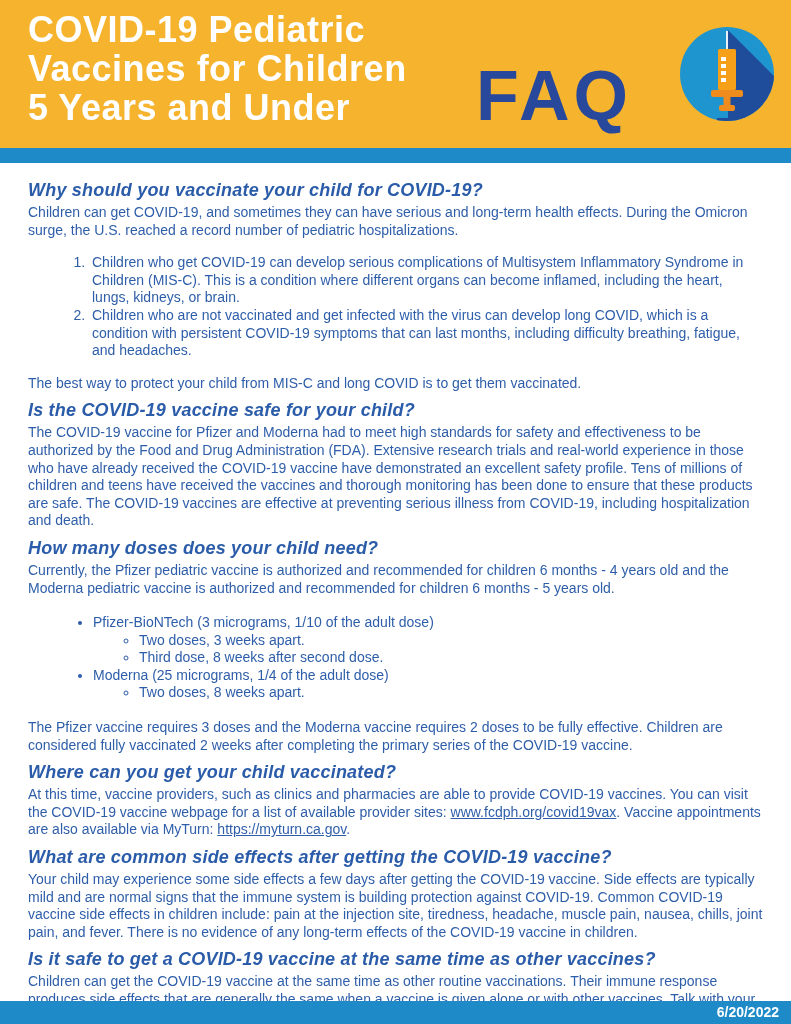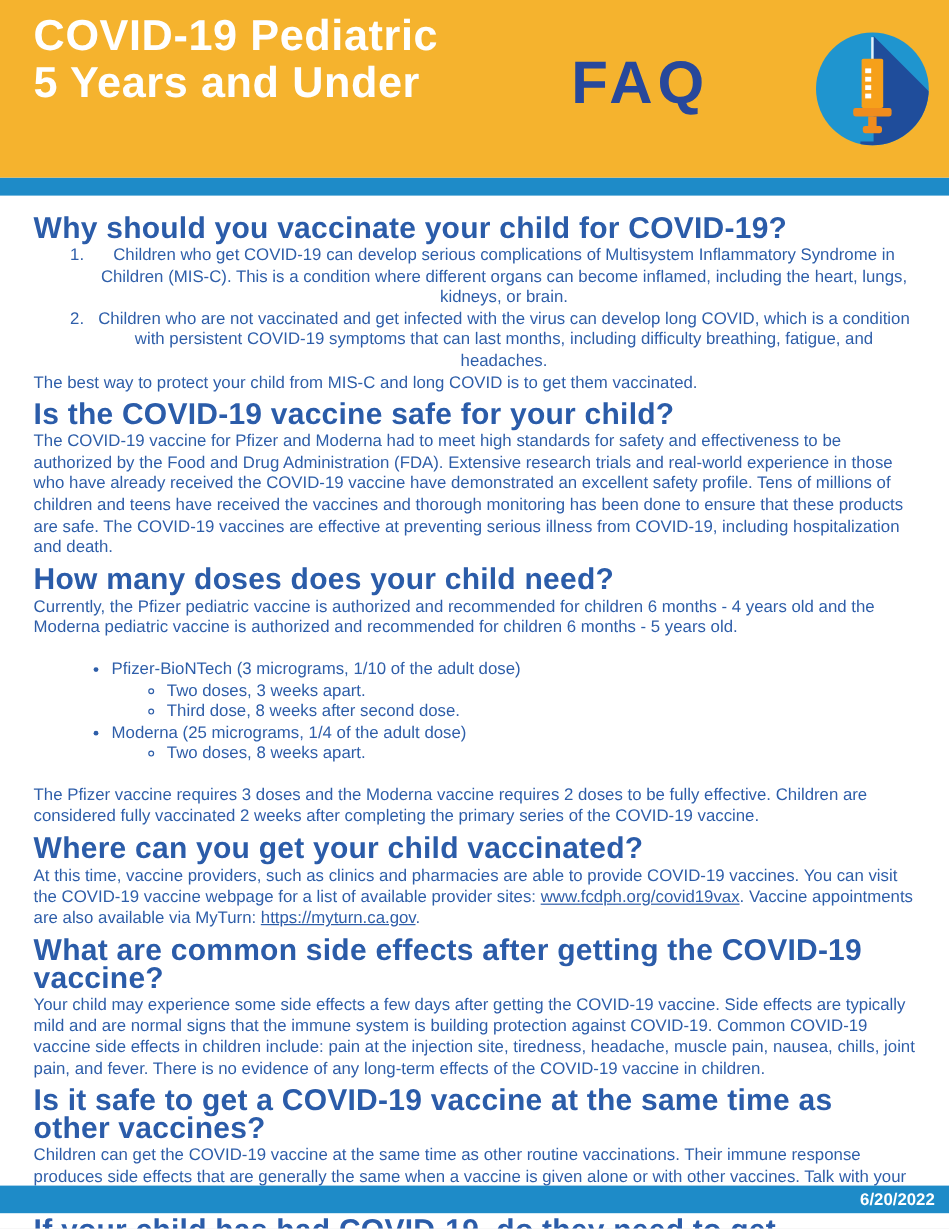--- a/index.html
+++ b/index.html
@@ -8,58 +8,60 @@
     background:#ffffff;overflow:hidden;
     font-family:"Liberation Sans",sans-serif;
   }
   
   .header{position:relative;height:148px;background:var(--brand_yellow,#F5B32E);text-decoration:underline;}
   .title{
     position:absolute;left:28px;top:10px;
     color:#ffffff;font-weight:bold;font-size:36px;line-height:39px;letter-spacing:.5px;
   }
   .faq{
-    position:absolute;left:476px;top:40px;
-    color:var(--faq_blue,#27489B);font-weight:bold;font-size:50px;letter-spacing:4px;
+    position:absolute;left:476px;top:56px;
+    color:var(--faq_blue,#27489B);font-weight:bold;font-size:70px;letter-spacing:4px;
   }
   .icon-wrap{position:absolute;right:14px;top:24px;width:100px;height:100px;}
   .strip{height:15px;background:var(--strip_blue,#1E8BC8);}
   
   .content{padding:9px 28px 0 28px;}
   h2{
     margin:7px 0 2px 0;
-    font-size:25px;line-height:23px;font-weight:bold;letter-spacing:.2px;
+    font-size:18px;line-height:23px;font-weight:bold;letter-spacing:.2px;
     color:var(--heading_blue,#2B5CA9);
+    font-style:italic;
   }
   p{margin:0;}
   p,li,.bind-text{
     font-size:14px;line-height:17.6px;
     color:var(--body_blue,#2E5EA9);
   }
-  ol.numlist{margin:0;padding-left:46px;text-align:center;}
+  ol.numlist{margin:15px;padding-left:46px;}
   ol.numlist li{padding-left:3px;}
   ul.l1{margin:17px;padding-left:48px;list-style-type:disc;}
   ul.sub{margin:0;padding-left:46px;list-style-type:circle;}
   a.link{color:inherit;text-decoration:underline;cursor:pointer;}
   
   .footer{
-    position:absolute;left:0;right:0;bottom:13px;height:23px;box-sizing:border-box;
+    position:absolute;left:0;right:0;bottom:0;height:23px;box-sizing:border-box;
     background:var(--strip_blue,#1E8BC8);
     color:#ffffff;font-weight:bold;font-size:14px;line-height:23px;
     text-align:right;padding-right:12px;
   }
 </style>
 </head>
 <body>
 
 <div class="page">
 
   <div class="header">
     <div class="title">
       <div>COVID-19 Pediatric</div>
+      <div>Vaccines for Children</div>
       <div>5 Years and Under</div>
     </div>
     <div class="faq">FAQ</div>
     <div class="icon-wrap">
       <svg viewBox="0 0 100 100" width="100" height="100" aria-hidden="true">
         <defs>
           <clipPath id="circ">
               <circle cx="50" cy="50" r="47"></circle>
             </clipPath>
         </defs>
@@ -78,20 +80,21 @@
         <rect x="42" y="81" width="16" height="6" rx="2" fill="#F08C1E"></rect>
       </svg>
     </div>
   </div>
   <div class="strip"></div>
 
   <div class="content">
 
     <section>
       <h2>Why should you vaccinate your child for COVID-19?</h2>
+      <p>Children can get COVID-19, and sometimes they can have serious and long-term health effects. During the Omicron surge, the U.S. reached a record number of pediatric hospitalizations.</p>
       <ol class="numlist">
         <li>Children who get COVID-19 can develop serious complications of Multisystem Inflammatory Syndrome in Children (MIS-C). This is a condition where different organs can become inflamed, including the heart, lungs, kidneys, or brain.</li>
         <li>Children who are not vaccinated and get infected with the virus can develop long COVID, which is a condition with persistent COVID-19 symptoms that can last months, including difficulty breathing, fatigue, and headaches.</li>
       </ol>
       <p>The best way to protect your child from MIS-C and long COVID is to get them vaccinated.</p>
     </section>
 
     <section>
       <h2>Is the COVID-19 vaccine safe for your child?</h2>
       <p>The COVID-19 vaccine for Pfizer and Moderna had to meet high standards for safety and effectiveness to be authorized by the Food and Drug Administration (FDA). Extensive research trials and real-world experience in those who have already received the COVID-19 vaccine have demonstrated an excellent safety profile. Tens of millions of children and teens have received the vaccines and thorough monitoring has been done to ensure that these products are safe. The COVID-19 vaccines are effective at preventing serious illness from COVID-19, including hospitalization and death.</p>

